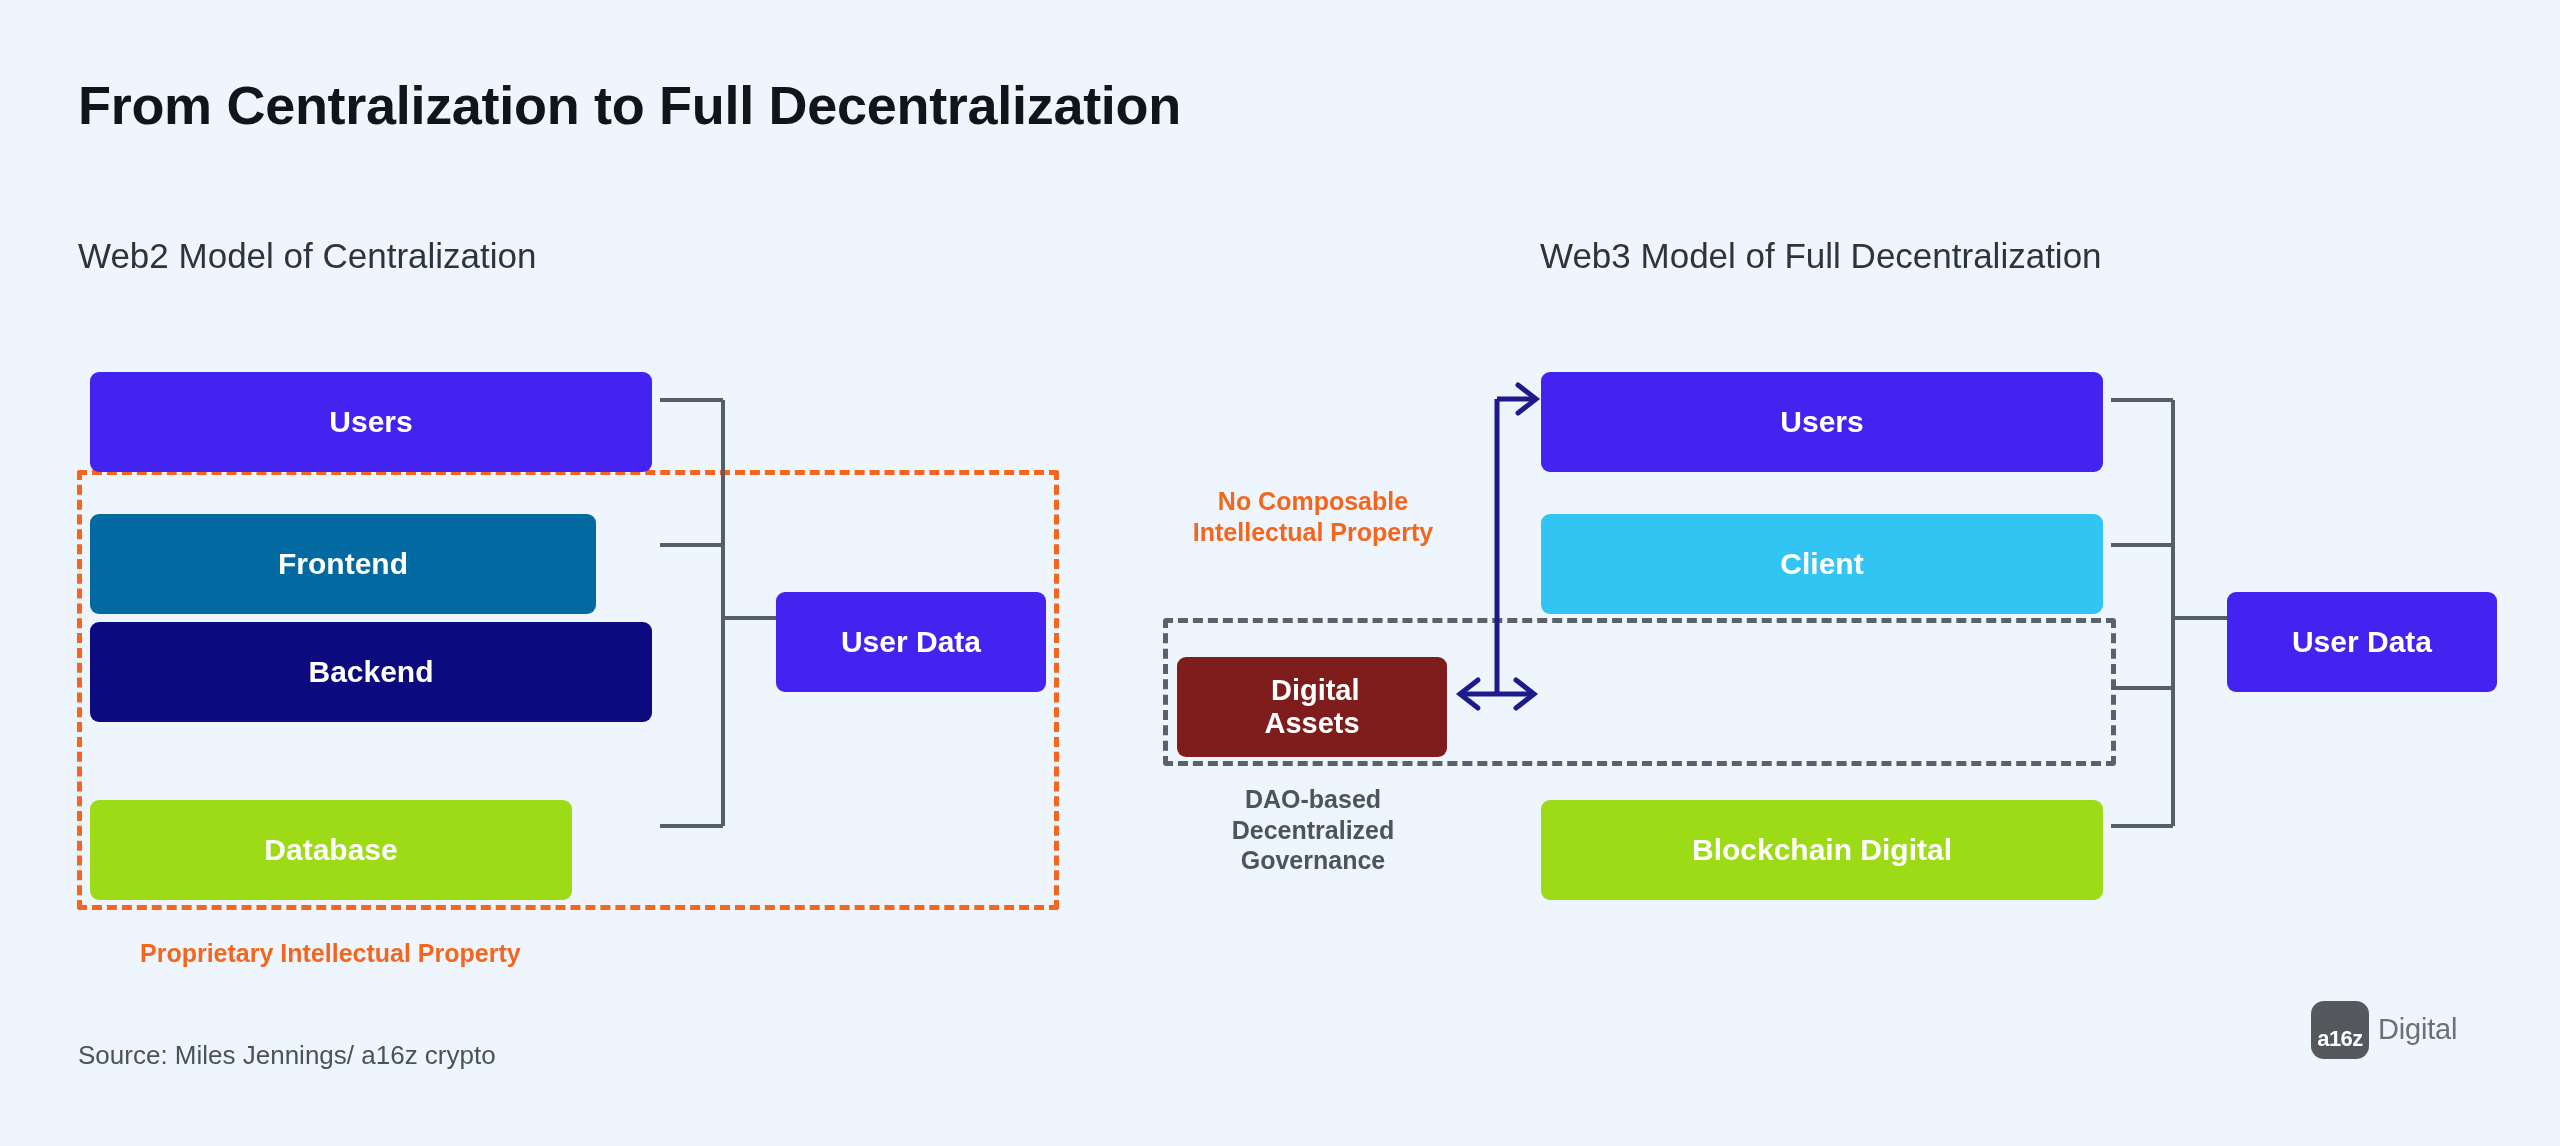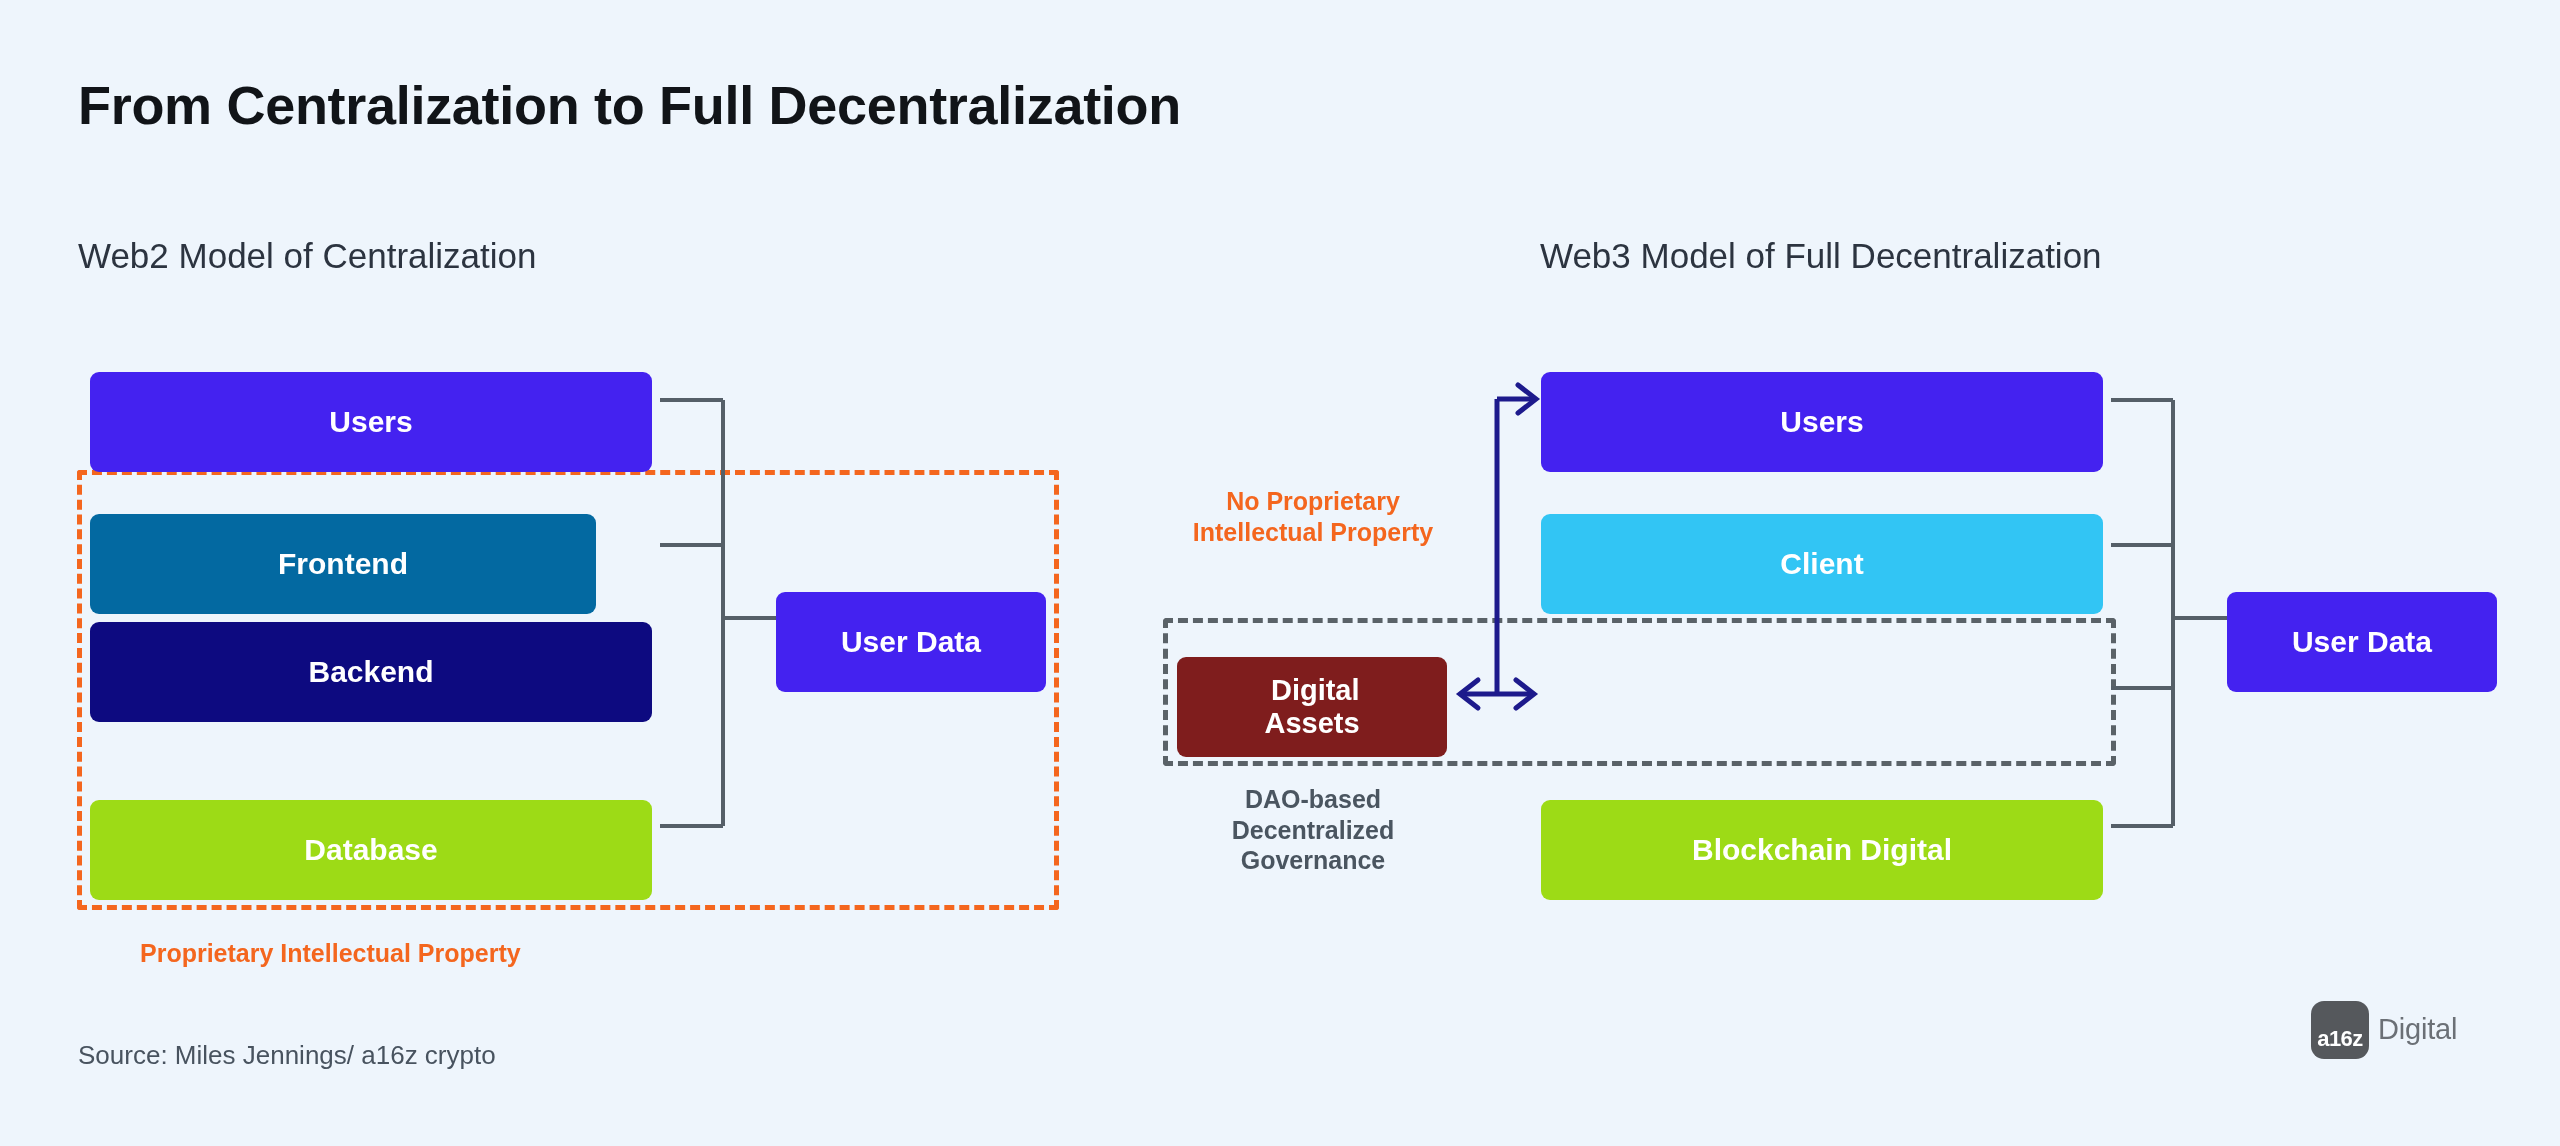--- a/index.html
+++ b/index.html
@@ -159,21 +159,21 @@
   </div>
 
   <div class="box" style="left:90px; top:490px; width:506px; height:100px; background:#0369a1;">
     <span>Frontend</span>
   </div>
 
   <div class="box" style="left:90px; top:598px; width:562px; height:100px; background:#0d0a80;">
     <span>Backend</span>
   </div>
 
-  <div class="box" style="left:90px; top:776px; width:562px; height:100px; background:#9ddb16;">
+  <div class="box" style="left:90px; top:776px; width:482px; height:100px; background:#9ddb16;">
     <span>Database</span>
   </div>
 
   <div class="box" style="left:776px; top:568px; width:270px; height:100px; background:#4422f0;">
     <span>User Data</span>
   </div>
 
   <div class="cap-orange" style="left:140px; top:938px;">Proprietary Intellectual Property</div>
 
   <div class="dashed-gray" style="left:1163px; top:618px; width:953px; height:148px;"></div>
@@ -193,21 +193,21 @@
 
   <div class="box two-line" style="left:1177px; top:633px; width:270px; height:100px; background:#7f1d1d; white-space:pre-line;text-align:right;">
     <span>Digital
 Assets</span>
   </div>
 
   <div class="box" style="left:2227px; top:568px; width:270px; height:100px; background:#4422f0;">
     <span>User Data</span>
   </div>
 
-  <div class="cap-gray" style="left:1160px; top:486px; width:306px; color:#f4661e;">No Proprietary
+  <div class="cap-gray" style="left:1160px; top:486px; width:306px; color:#f4661e;">No Composable
 Intellectual Property</div>
 
   <div class="cap-gray" style="left:1160px; top:784px; width:306px;">DAO-based
 Decentralized
 Governance</div>
 
   <svg class="overlay" viewBox="0 0 2560 1146" xmlns="http://www.w3.org/2000/svg">
     <g stroke="#555f68" stroke-width="4" fill="none" stroke-linecap="butt">
 
       <line x1="723" y1="400" x2="723" y2="826"></line>

